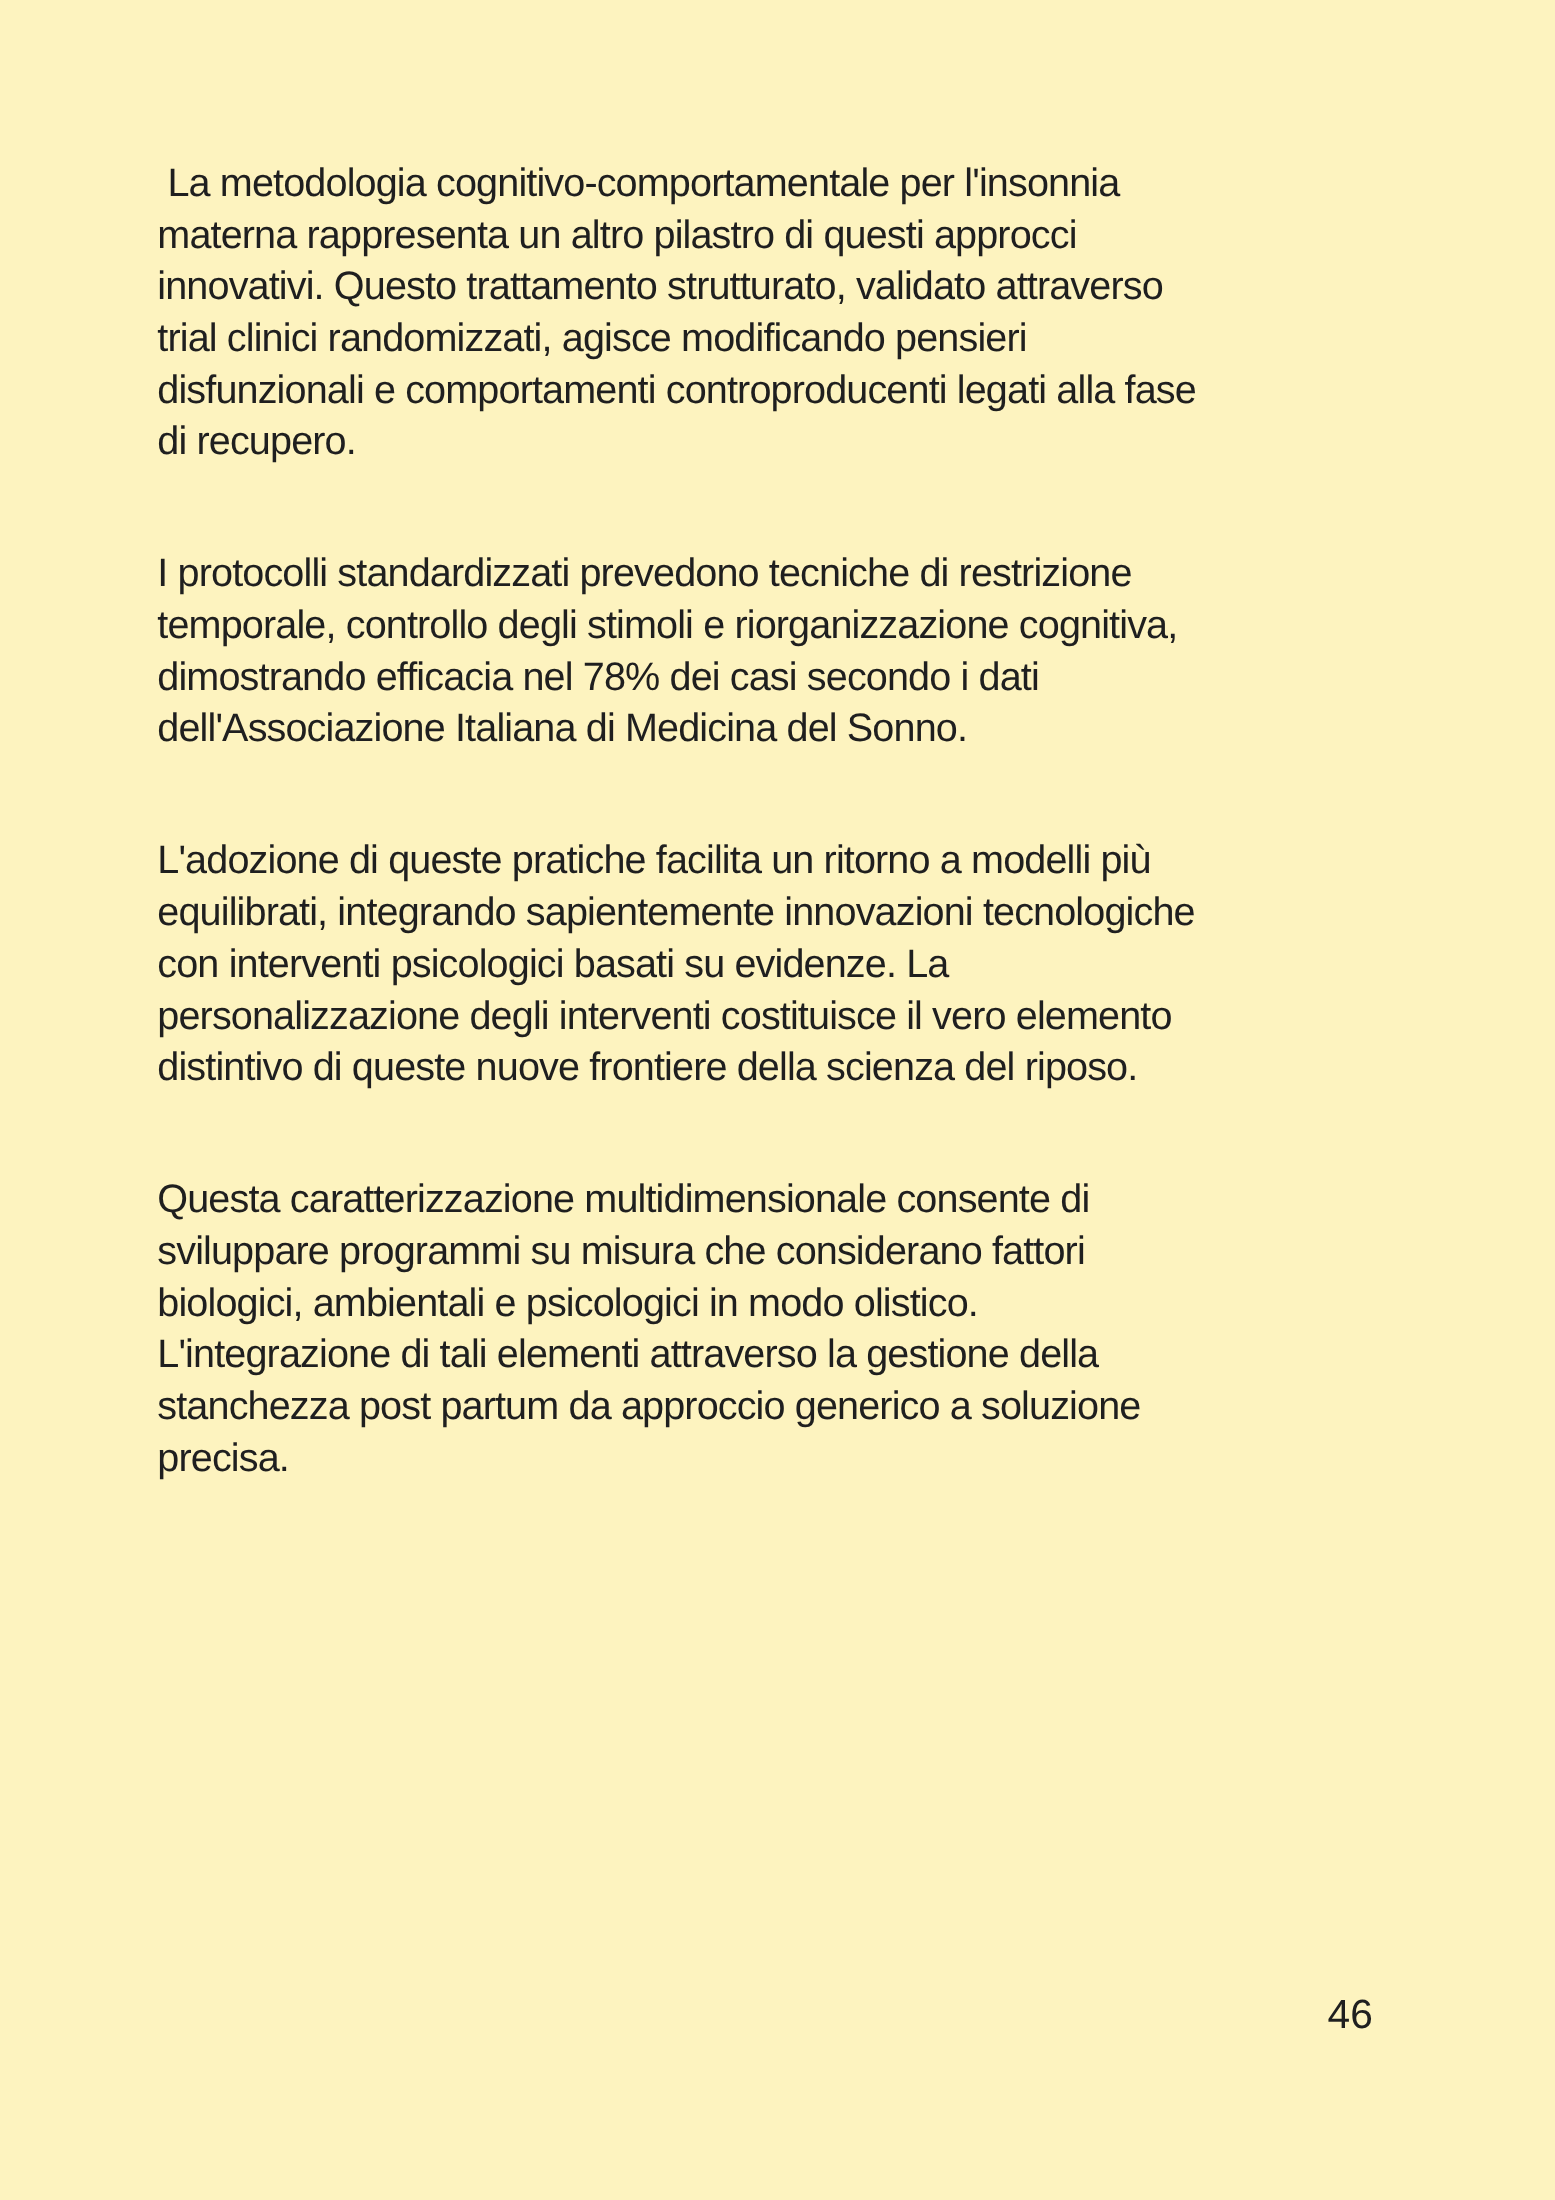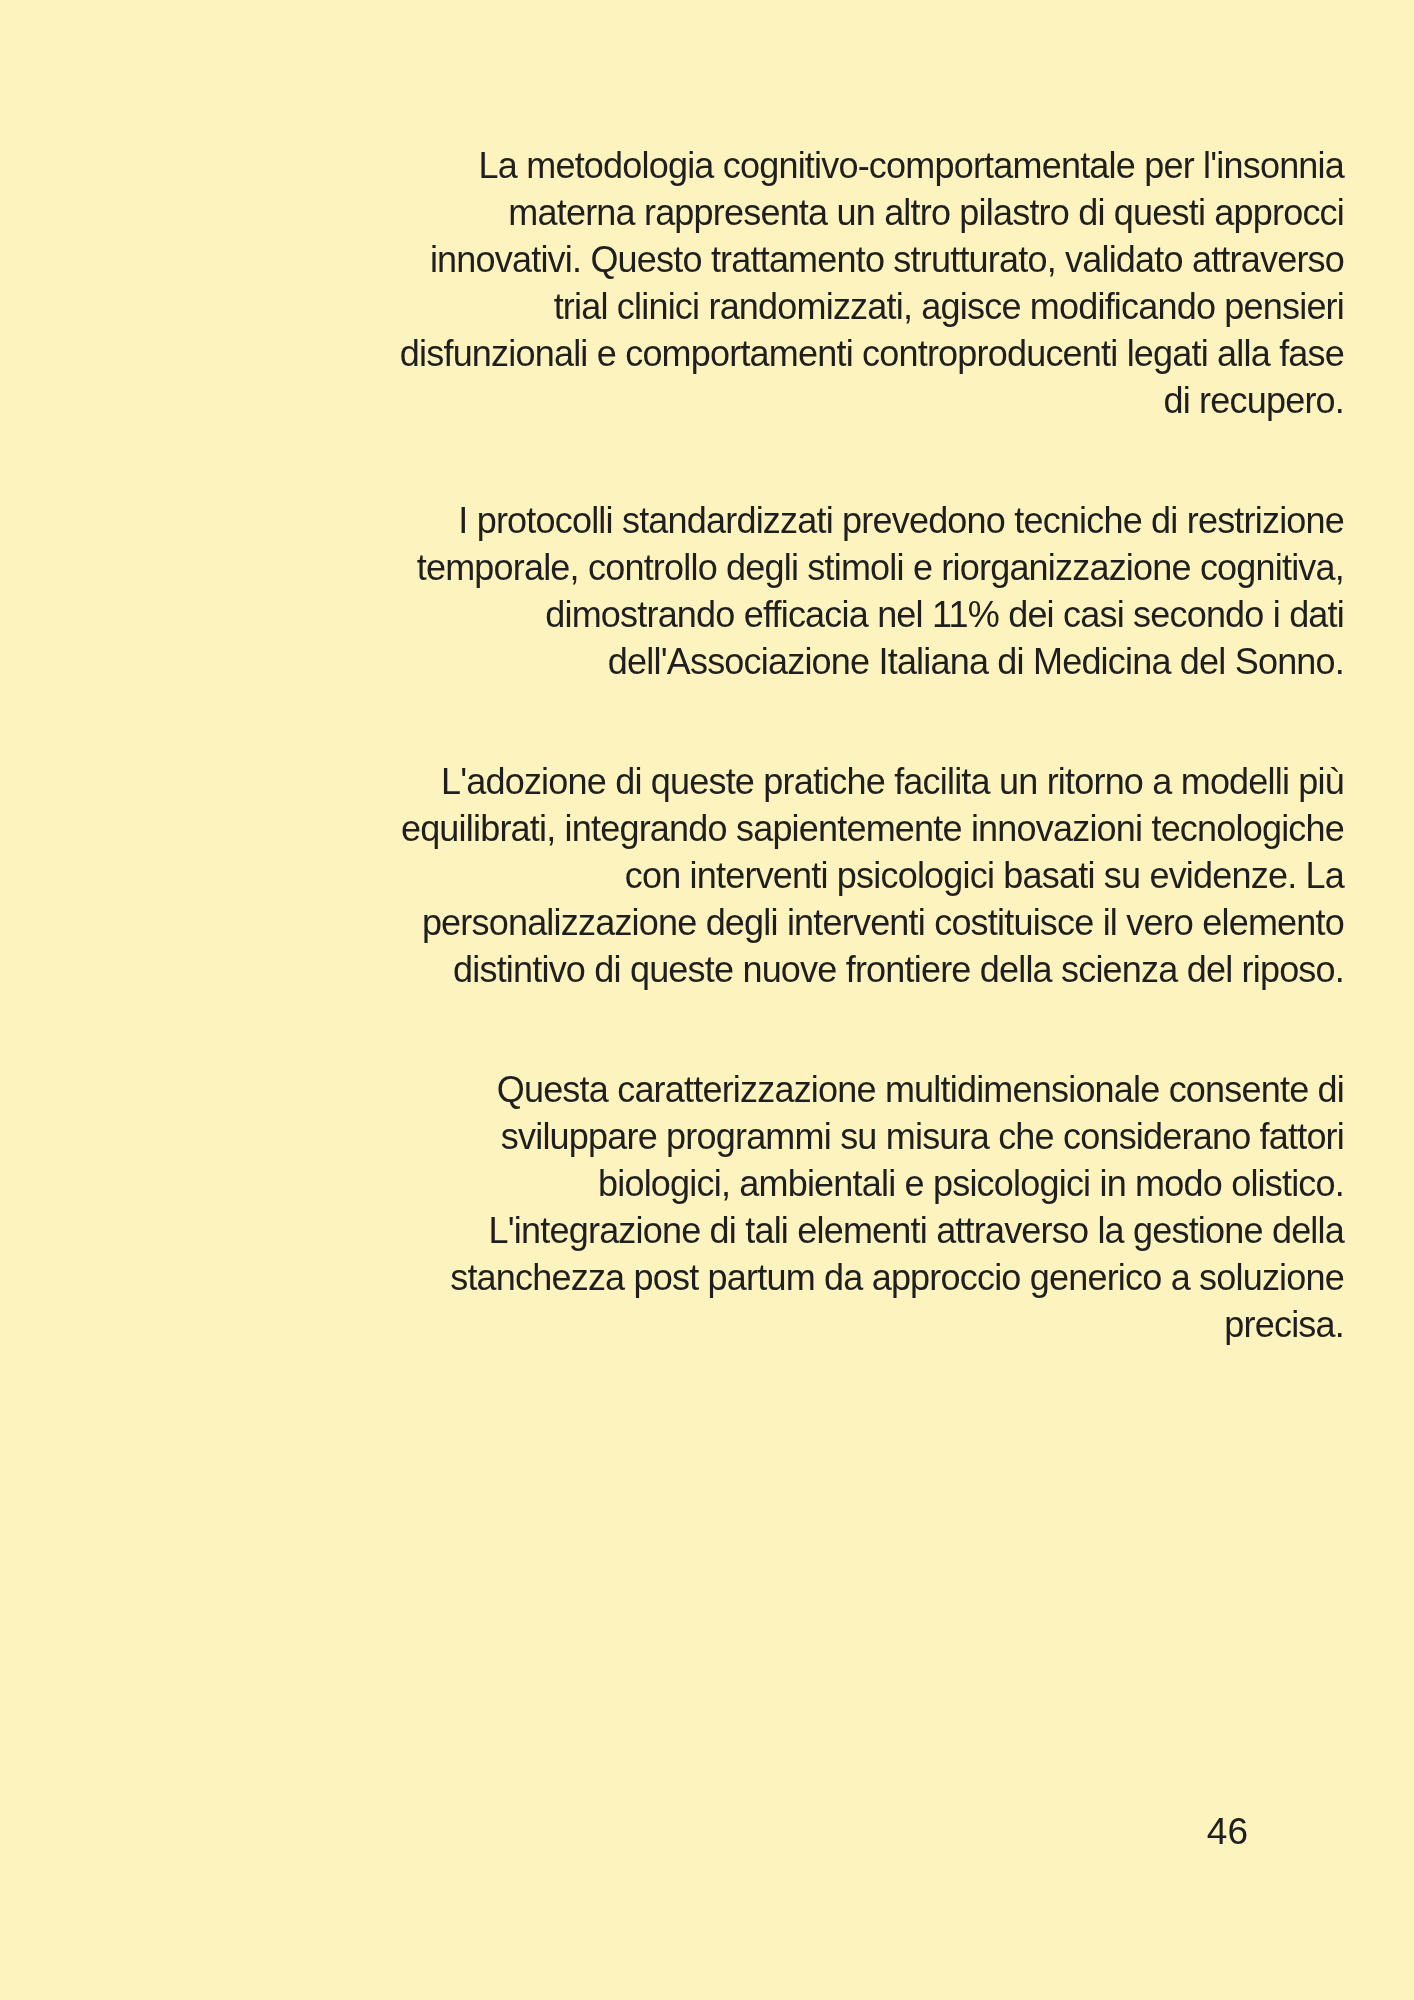--- a/index.html
+++ b/index.html
@@ -13,21 +13,20 @@
       height: 2000px;
       box-sizing: border-box;
       background: #FDF3BF;
       color: #1F1F1F;
       font-family: "Liberation Sans", "DejaVu Sans", sans-serif;
       font-size: 36px;
       line-height: 47px;
       letter-spacing: -0.8px;
       padding: 142px 70px 0 143px;
       overflow: hidden;
-      text-align: right;
     }
     .para {
       margin: 0 0 73px 0;
       white-space: pre; 
     }
     .page-number {
       position: absolute;
       top: 1812px;
       right: 166px;
       font-size: 37px;
@@ -41,21 +40,21 @@
 
 <div class="page">
   <p class="para"> La metodologia cognitivo-comportamentale per l'insonnia
 materna rappresenta un altro pilastro di questi approcci
 innovativi. Questo trattamento strutturato, validato attraverso
 trial clinici randomizzati, agisce modificando pensieri
 disfunzionali e comportamenti controproducenti legati alla fase
 di recupero.</p>
   <p class="para">I protocolli standardizzati prevedono tecniche di restrizione
 temporale, controllo degli stimoli e riorganizzazione cognitiva,
-dimostrando efficacia nel 11% dei casi secondo i dati
+dimostrando efficacia nel 78% dei casi secondo i dati
 dell'Associazione Italiana di Medicina del Sonno.</p>
   <p class="para">L'adozione di queste pratiche facilita un ritorno a modelli più
 equilibrati, integrando sapientemente innovazioni tecnologiche
 con interventi psicologici basati su evidenze. La
 personalizzazione degli interventi costituisce il vero elemento
 distintivo di queste nuove frontiere della scienza del riposo.</p>
   <p class="para">Questa caratterizzazione multidimensionale consente di
 sviluppare programmi su misura che considerano fattori
 biologici, ambientali e psicologici in modo olistico.
 L'integrazione di tali elementi attraverso la gestione della

